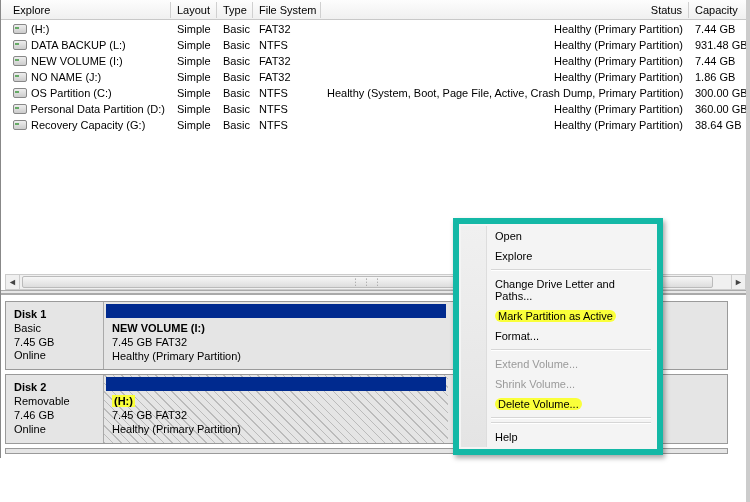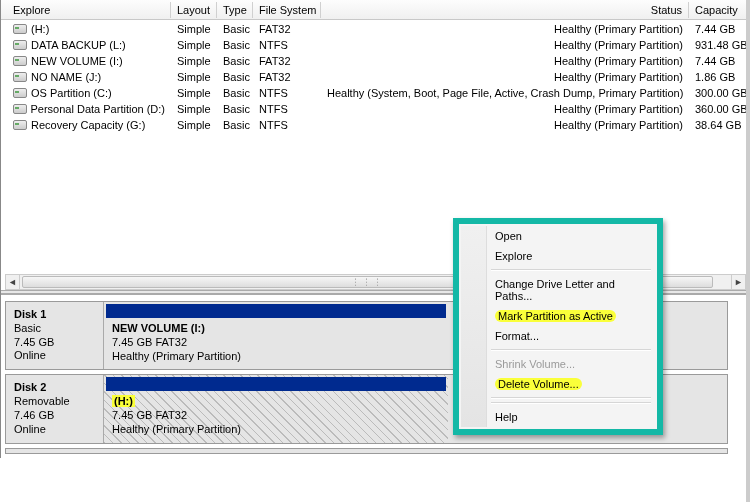--- a/index.html
+++ b/index.html
@@ -338,20 +338,21 @@
 
 <div class="context-menu">
   <div class="cm-strip"></div>
   <div class="cm-item">Open</div>
   <div class="cm-item">Explore</div>
   <div class="cm-sep"></div>
   <div class="cm-item">Change Drive Letter and Paths...</div>
   <div class="cm-item cm-hl"><span>Mark Partition as Active</span></div>
   <div class="cm-item">Format...</div>
   <div class="cm-sep"></div>
+  <div class="cm-item disabled">Extend Volume...</div>
   <div class="cm-item disabled">Shrink Volume...</div>
   <div class="cm-item cm-hl"><span>Delete Volume...</span></div>
   <div class="cm-sep"></div>
   <div class="cm-sep"></div>
   <div class="cm-item">Help</div>
 </div>
 
 <div class="right-edge"></div>
 
 </body></html>

